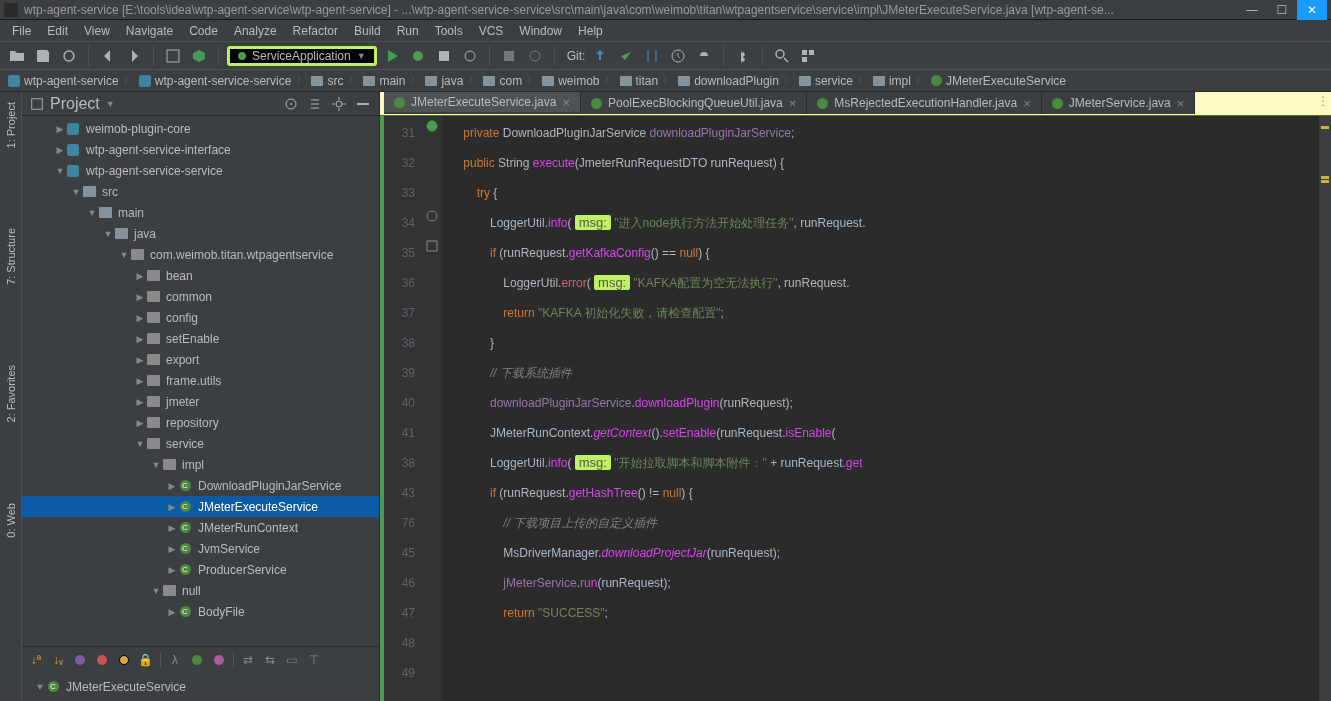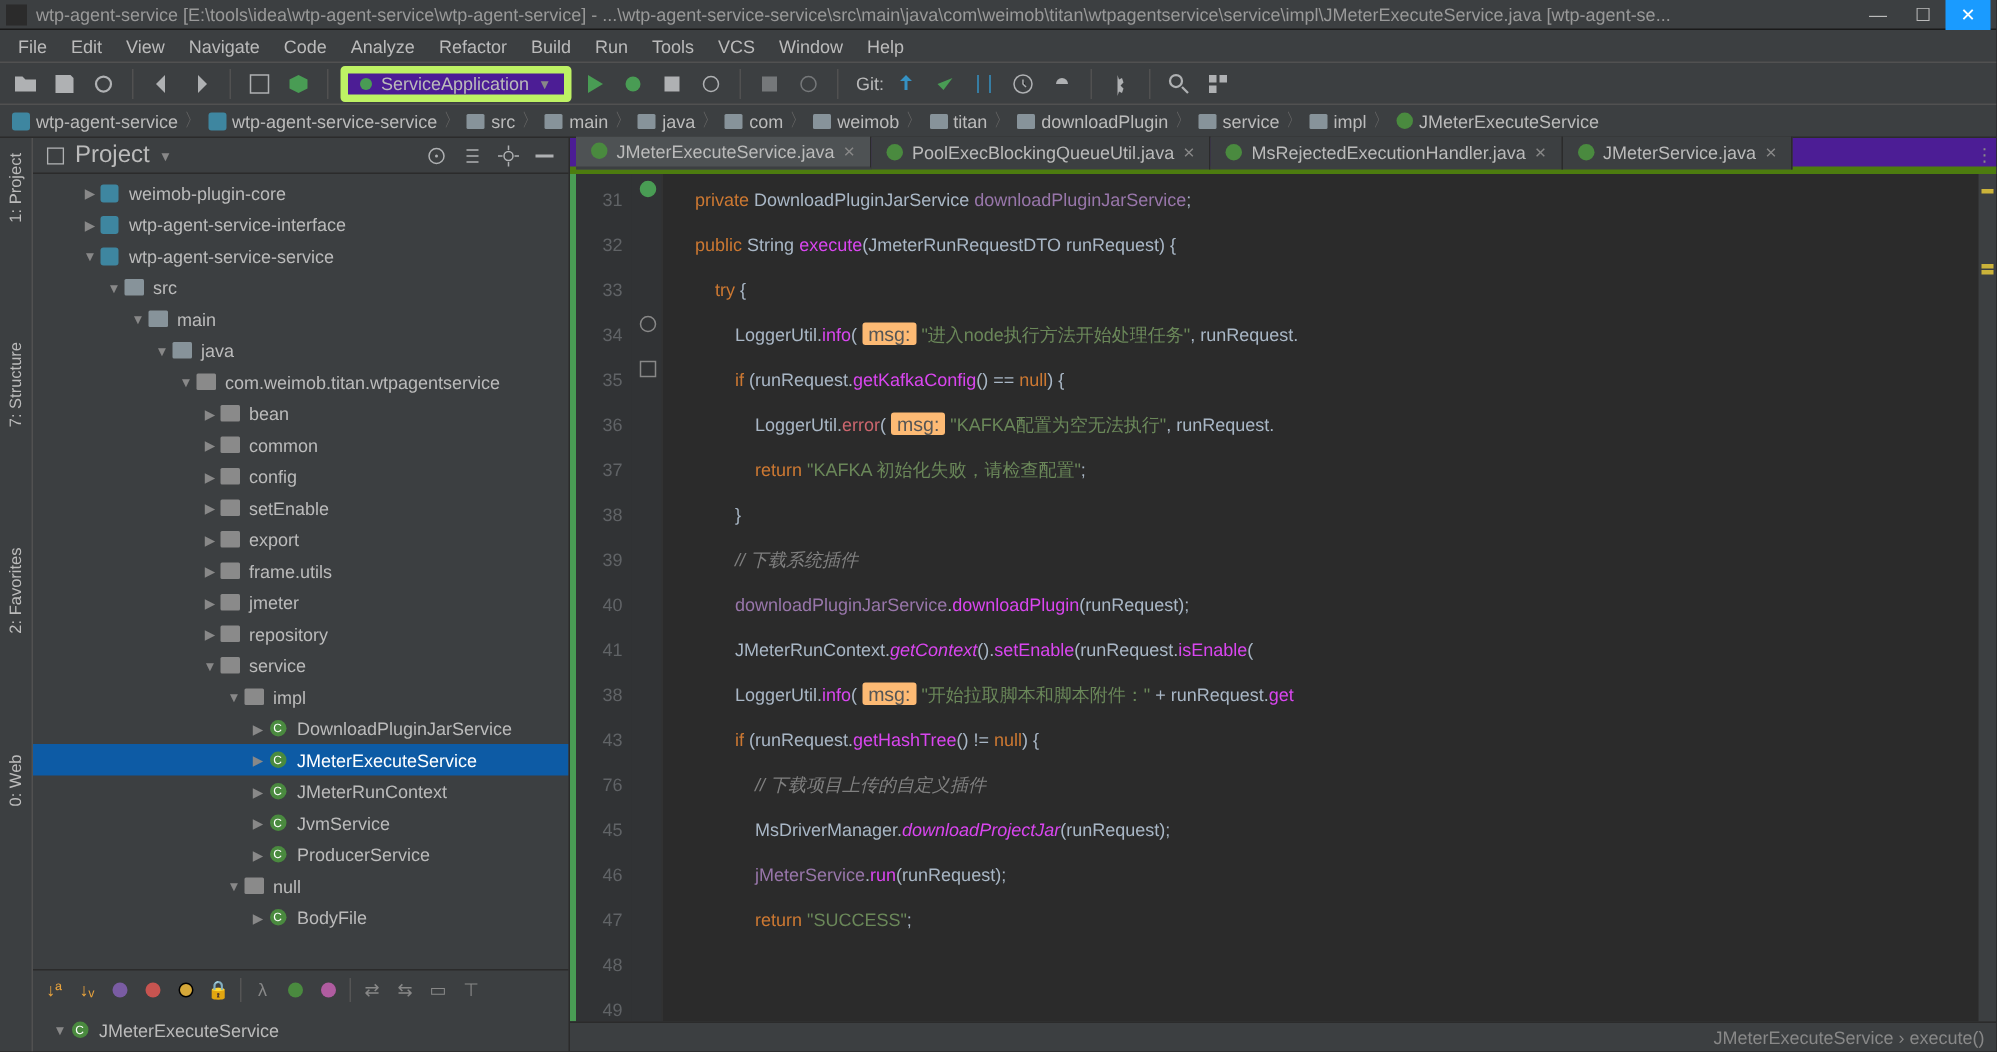--- a/index.html
+++ b/index.html
@@ -9,21 +9,21 @@
 .title-text { flex: 1; white-space: nowrap; overflow: hidden; }
 .window-btns { display: flex; gap: 0; }
 .window-btn { width: 30px; height: 20px; display: flex; align-items: center; justify-content: center; color: #bbb; }
 .window-btn.close { background: #1a9bff; color: #fff; }
 .menubar { background: #3c3f41; height: 22px; display: flex; align-items: center; padding: 0 4px; border-bottom: 1px solid #515151; }
 .menu-item { padding: 0 8px; color: #bbb; cursor: default; }
 .toolbar { background: #3c3f41; height: 28px; display: flex; align-items: center; padding: 0 6px; gap: 4px; border-bottom: 1px solid #515151; }
 .tb-btn { width: 22px; height: 22px; display: flex; align-items: center; justify-content: center; color: #afb1b3; border-radius: 2px; }
 .tb-btn svg { width: 16px; height: 16px; }
 .tb-sep { width: 1px; height: 20px; background: #515151; margin: 0 4px; }
-.run-config { background: #4c1d95; border: 5px solid #bef264; border-radius: 3px; padding: 0 8px; display: flex; align-items: center; gap: 6px; color: #bbb; }
+.run-config { background: #000000; border: 3px solid #bef264; border-radius: 3px; padding: 0 8px; display: flex; align-items: center; gap: 6px; color: #bbb; }
 .run-config .dot { width: 8px; height: 8px; border-radius: 50%; background: #499c54; }
 .git-label { color: #bbb; margin-left: 4px; }
 .breadcrumbs { background: #3c3f41; height: 22px; display: flex; align-items: center; padding: 0 6px; border-bottom: 1px solid #2b2b2b; font-size: 11px; }
 .crumb { display: flex; align-items: center; gap: 4px; color: #bbb; padding: 0 2px; }
 .crumb-sep { color: #666; margin: 0 2px; }
 .folder-ic { width: 12px; height: 10px; background: #87939a; display: inline-block; border-radius: 1px; }
 .class-ic { width: 11px; height: 11px; border-radius: 50%; background: #4a8a3f; display: inline-block; }
 .main-area { display: flex; height: calc(100% - 92px); }
 .left-gutter { width: 22px; background: #3c3f41; border-right: 1px solid #515151; display: flex; flex-direction: column; align-items: center; padding-top: 10px; gap: 80px; }
 .left-gutter .vt { writing-mode: vertical-rl; transform: rotate(180deg); color: #bbb; font-size: 11px; display: flex; align-items: center; gap: 4px; }
@@ -42,37 +42,37 @@
 .tree-ic { width: 14px; height: 14px; margin-right: 6px; display: inline-flex; align-items: center; justify-content: center; }
 .ic-folder { width: 13px; height: 11px; background: #87939a; border-radius: 1px; }
 .ic-class { width: 11px; height: 11px; border-radius: 50%; background: #4a8a3f; color: #fff; font-size: 8px; display: flex; align-items: center; justify-content: center; }
 .ic-module { width: 12px; height: 12px; background: #3e86a0; border-radius: 2px; }
 .structure-hdr { height: 24px; display: flex; align-items: center; padding: 0 8px; border-top: 1px solid #2b2b2b; }
 .structure-hdr .pa { display: flex; gap: 8px; }
 .struct-toolbar { height: 26px; display: flex; align-items: center; padding: 0 6px; gap: 6px; border-top: 1px solid #2b2b2b; }
 .struct-toolbar .sic { width: 16px; height: 16px; display: flex; align-items: center; justify-content: center; }
 .struct-body { padding: 4px 8px; }
 .editor-area { flex: 1; display: flex; flex-direction: column; background: #2b2b2b; position: relative; min-width: 0; }
-.editor-tabs { height: 24px; background: #4c1d95; display: flex; align-items: center; padding-left: 4px; border-bottom: 5px solid #4d7c0f; }
+.editor-tabs { height: 24px; background: #fef9c3; display: flex; align-items: flex-start; padding-left: 4px; border-bottom: 1px solid #4d7c0f; }
 .etab { height: 22px; display: flex; align-items: center; padding: 0 10px; gap: 6px; background: #3c3f41; color: #bbb; border-right: 1px solid #2b2b2b; font-size: 11px; }
 .etab.active { background: #4e5254; color: #bbb; border-bottom: 2px solid #3c3f41; }
 .etab .eic { width: 11px; height: 11px; border-radius: 50%; background: #4a8a3f; }
 .etab .close { color: #888; font-size: 13px; }
 .editor-body { flex: 1; display: flex; overflow: hidden; font-family: "Consolas","Courier New",monospace; font-size: 15px; }
 .ed-gutter { width: 38px; background: #313335; border-right: 1px solid #313335; text-align: right; color: #606366; padding: 2px 6px 0 0; font-size: 13px; line-height: 30px; }
 .ed-marks { width: 20px; background: #313335; border-right: 1px solid #323232; position: relative; }
 .ed-marks .mark { position: absolute; left: 2px; width: 16px; height: 16px; }
 .ed-code { flex: 1; background: #2b2b2b; padding: 2px 0 0 8px; line-height: 30px; color: #a9b7c6; white-space: pre; overflow: hidden; }
 .kw { color: #cc7832; }
 .type { color: #a9b7c6; }
 .str { color: #6a8759; }
 .mth { color: #d946ef; }
 .cmt { color: #808080; font-style: italic; }
 .fld { color: #9876aa; }
-.param-badge { background: #fdba74; color: #555; padding: 0 4px; border-radius: 2px; font-size: 13px; }
+.param-badge { background: #bef264; color: #555; padding: 0 4px; border-radius: 2px; font-size: 13px; }
 .err-red { color: #cc666e; }
 .ed-right { width: 12px; background: #3c3f41; position: relative; }
 .ed-right .mk { position: absolute; left: 2px; width: 8px; height: 3px; }
 .ed-status { height: 20px; background: #3c3f41; border-top: 1px solid #2b2b2b; display: flex; align-items: center; padding: 0 8px; font-size: 11px; color: #888; }
 </style>
 </head>
 <body>
 
 <div class="titlebar">
   <div class="titlebar-icon"></div>
@@ -612,18 +612,14 @@
               <rect x="3" y="3" width="10" height="10" fill="none" stroke="#888"></rect>
             </svg></div>
       </div>
       <div class="ed-code" id="code"><div>    <span class="kw">private</span> <span class="type">DownloadPluginJarService</span> <span class="fld">downloadPluginJarService</span>;</div><div></div><div></div><div>    <span class="kw">public</span> <span class="type">String</span> <span class="mth">execute</span>(JmeterRunRequestDTO runRequest) {</div><div>        <span class="kw">try</span> {</div><div>            LoggerUtil.<span class="mth">info</span>( <span class="param-badge">msg:</span> <span class="str">"进入node执行方法开始处理任务"</span>, runRequest.</div><div>            <span class="kw">if</span> (runRequest.<span class="mth">getKafkaConfig</span>() == <span class="kw">null</span>) {</div><div>                LoggerUtil.<span class="err-red">error</span>( <span class="param-badge">msg:</span> <span class="str">"KAFKA配置为空无法执行"</span>, runRequest.</div><div>                <span class="kw">return</span><span class="str"> "KAFKA 初始化失败，请检查配置"</span>;</div><div>            }</div><div>            <span class="cmt">// 下载系统插件</span></div><div>            <span class="fld">downloadPluginJarService</span>.<span class="mth">downloadPlugin</span>(runRequest);</div><div>            JMeterRunContext.<span class="mth" style="font-style:italic">getContext</span>().<span class="mth">setEnable</span>(runRequest.<span class="mth">isEnable</span>(</div><div>            LoggerUtil.<span class="mth">info</span>( <span class="param-badge">msg:</span> <span class="str">"开始拉取脚本和脚本附件："</span> + runRequest.<span class="mth">get</span></div><div>            <span class="kw">if</span> (runRequest.<span class="mth">getHashTree</span>() != <span class="kw">null</span>) {</div><div>                <span class="cmt">// 下载项目上传的自定义插件</span></div><div>                MsDriverManager.<span class="mth" style="font-style:italic">downloadProjectJar</span>(runRequest);</div><div>                <span class="fld">jMeterService</span>.<span class="mth">run</span>(runRequest);</div><div>                <span class="kw">return</span><span class="str"> "SUCCESS"</span>;</div></div>
       <div class="ed-right">
         <div class="mk" style="top:10px;background:#cbb33a"></div>
         <div class="mk" style="top:60px;background:#cbb33a"></div>
         <div class="mk" style="top:64px;background:#cbb33a"></div>
       </div>
     </div>
-    <div class="ed-status">
-      <span style="flex:1"></span>
-      <span>JMeterExecuteService  ›  execute()</span>
-    </div>
   </div>
 </div>
 
 </body></html>

